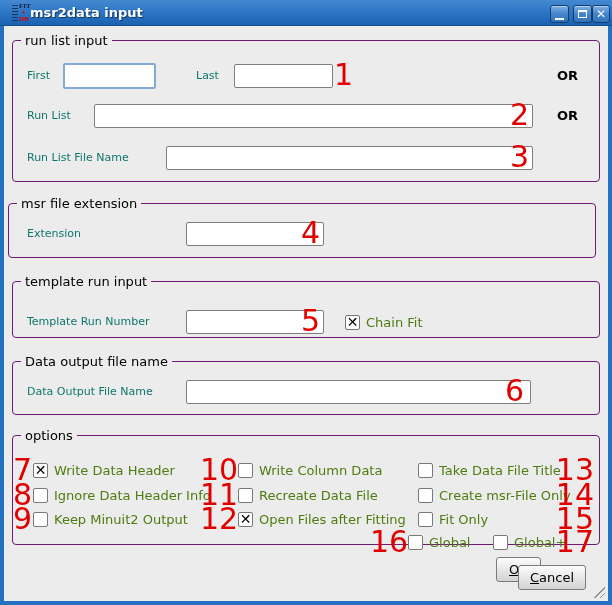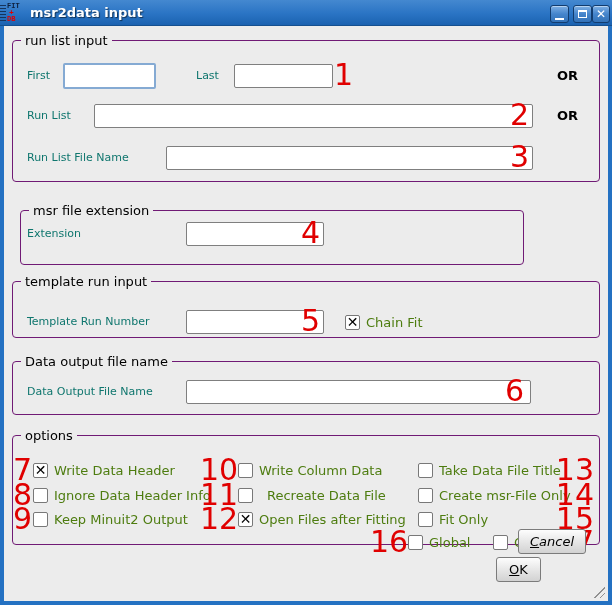--- a/index.html
+++ b/index.html
@@ -3,21 +3,21 @@
 <meta charset="utf-8">
 <style>
   html,body{margin:0;padding:0;}
   body{font-family:"DejaVu Sans","Liberation Sans",sans-serif;}
   #win{position:relative;width:612px;height:605px;background:#2471c2;overflow:hidden;}
   
   #titlebar{position:absolute;left:0;top:0;width:612px;height:26px;
     background:linear-gradient(#4488d0,#2a74c4 55%,#1b62b0);border-bottom:1px solid #15508f;box-sizing:border-box;}
   #titletext{position:absolute;left:30px;top:0;line-height:25px;color:#fff;font-weight:bold;font-size:13px;
     text-shadow:1px 1px 1px rgba(0,0,0,.55);}
-  #appicon{position:absolute;left:0;top:3px;width:20px;height:20px;font-family:Liberation Mono, monospace;}
+  #appicon{position:absolute;left:12px;top:3px;width:20px;height:20px;font-family:Liberation Serif, serif;}
   #appicon .lines{position:absolute;left:0;top:2px;width:6px;height:16px;
     background:repeating-linear-gradient(#16345c 0 1px,transparent 1px 3px);}
   #appicon .t1{position:absolute;left:7px;top:0;font-size:7px;line-height:7px;font-weight:bold;color:#0d1f3c;}
   #appicon .t2{position:absolute;left:9px;top:6px;font-size:8px;line-height:7px;font-weight:bold;color:#e00000;}
   #appicon .t3{position:absolute;left:7px;top:13px;font-size:7px;line-height:7px;font-weight:bold;color:#e00000;}
   .winbtn{position:absolute;top:5px;width:19px;height:18px;border:1px solid #123c6e;border-radius:3px;
     background:linear-gradient(#7fb0e4,#4585cc 50%,#3372b8);box-sizing:border-box;
     box-shadow:inset 0 1px 0 rgba(255,255,255,.45);display:flex;align-items:center;justify-content:center;}
   #btn-min{left:550px;} #btn-max{left:573px;} #btn-close{left:592px;width:18px;}
   #btn-min .g{width:9px;height:2px;background:#fff;margin-top:9px;}
@@ -85,21 +85,21 @@
 
     <span class="lbl" style="left:23px;top:78px;">Run List</span>
     <input class="txt" style="left: 90px; top: 78px; width: 439px;" value="">
     <span class="rednum" style="left:506px;top:75px;">2</span>
     <span class="or" style="left:553px;top:78px;">OR</span>
 
     <span class="lbl" style="left:23px;top:120px;">Run List File Name</span>
     <input class="txt" style="left: 162px; top: 120px; width: 367px;" value="">
     <span class="rednum" style="left:506px;top:117px;">3</span>
 
-    <div class="grp" style="left:16px;top:177px;width:504px;height:55px;margin-top:7px;">
+    <div class="grp" style="left:4px;top:177px;width:588px;height:55px;">
       <span class="grp-title">msr file extension</span>
     </div>
     <span class="lbl" style="left:23px;top:196px;">Extension</span>
     <input class="txt" style="left: 182px; top: 196px; width: 138px;" value="">
     <span class="rednum" style="left:297px;top:193px;">4</span>
 
     <div class="grp" style="left:8px;top:255px;width:588px;height:57px;">
       <span class="grp-title">template run input</span>
     </div>
     <span class="lbl" style="left:23px;top:284px;">Template Run Number</span>
@@ -149,21 +149,21 @@
     <span class="rednum num-r" style="left:196px;top:430px;width:36px;">10</span>
     <span class="rednum num-r" style="left:196px;top:455px;width:36px;">11</span>
     <span class="rednum num-r" style="left:196px;top:479px;width:36px;">12</span>
 
     <div class="cbrow" style="left:234px;top:434px;">
       <span class="cb">
         <span class="cbmark"></span>
         </span>
       <span class="cblbl">Write Column Data</span>
     </div>
-    <div class="cbrow" style="left:234px;top:459px;gap:8px;">
+    <div class="cbrow" style="left:234px;top:459px;">
       <span class="cb">
         <span class="cbmark"></span>
         </span>
       <span class="cblbl">Recreate Data File</span>
     </div>
     <div class="cbrow" style="left:234px;top:483px;">
       <span class="cb">
         <span class="cbmark">✕</span>
         </span>
       <span class="cblbl">Open Files after Fitting</span>
@@ -203,19 +203,19 @@
       <span class="cb">
         <span class="cbmark"></span>
         </span>
       <span class="cblbl">Global+</span>
     </div>
     <span class="rednum" style="right:14px;top:502px;">17</span>
 
     <div class="btn" style="left:456px;top:531px;min-width:45px;margin-left:36px;">
       <span><u>O</u><span>K</span></span>
     </div>
-    <div class="btn" style="left:514px;top:503px;min-width:64px;font-style:italic;">
+    <div class="btn" style="left:514px;top:539px;min-width:64px;">
       <span><u>C</u><span>ancel</span></span>
     </div>
 
     <div id="grip"></div>
   </div>
 </div>
 
 </body></html>

